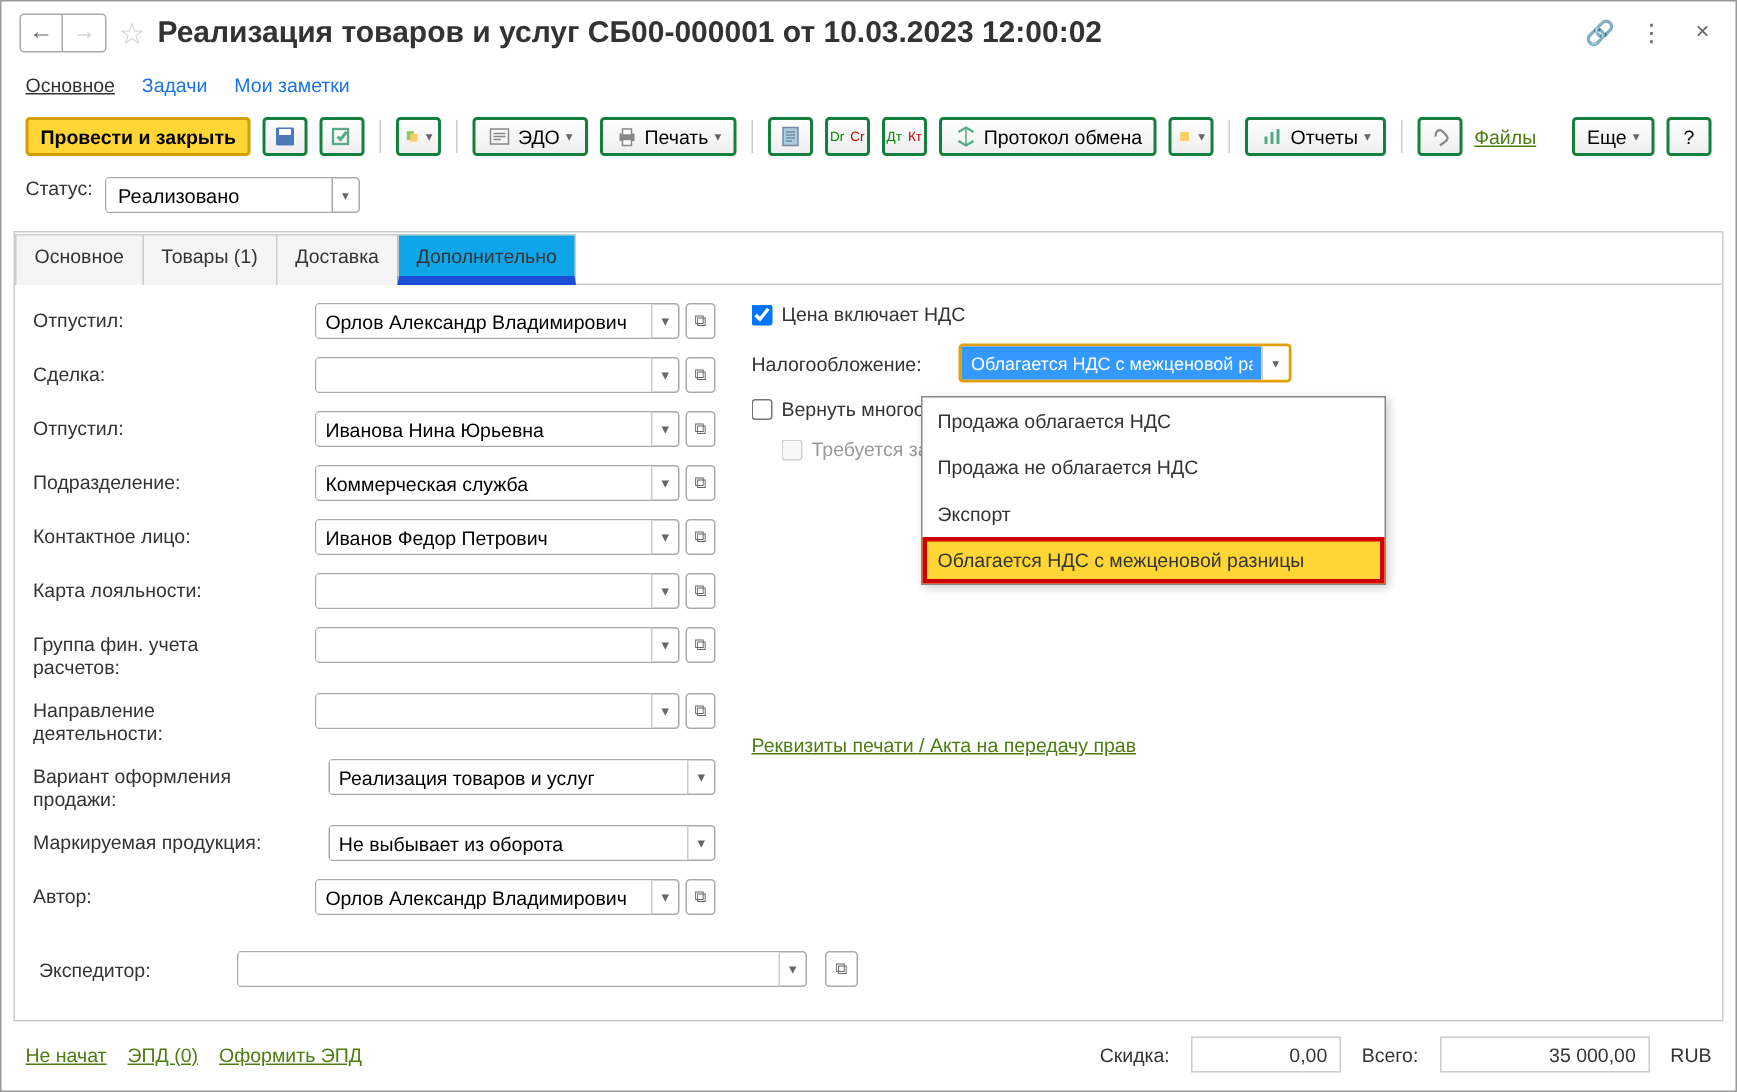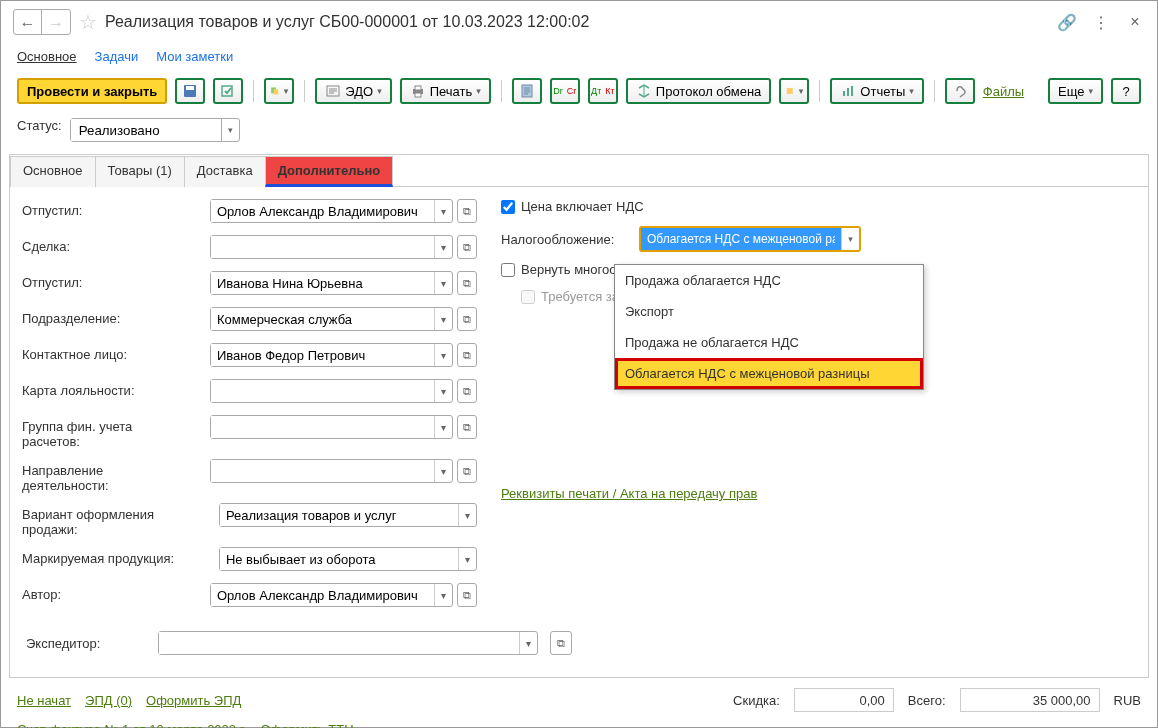--- a/index.html
+++ b/index.html
@@ -3,40 +3,40 @@
 <meta charset="utf-8">
 <style>
 * { box-sizing: border-box; margin: 0; padding: 0; }
 body { font-family: Arial, sans-serif; font-size: 13px; color: #333; background: #fff; }
 .window { width: 1158px; height: 728px; border: 1px solid #999; display: flex; flex-direction: column; position: relative; }
 .titlebar { display: flex; align-items: center; padding: 8px 12px; gap: 8px; }
 .nav-btns { display: flex; border: 1px solid #aaa; border-radius: 3px; }
 .nav-btn { width: 28px; height: 24px; display: flex; align-items: center; justify-content: center; font-size: 16px; color: #666 ; border-right: 1px solid #aaa; }
 .nav-btn:last-child { border-right: none; }
 .star-icon { font-size: 20px; color: #ccc; }
-.title-text { font-size: 16px; flex: 1; }
+.title-text { font-size: 20px; flex: 1; font-weight: bold; }
 .win-icon { width: 20px; text-align: center; font-size: 16px; color: #666; cursor: pointer; margin-left: 6px; }
 .topnav { display: flex; gap: 18px; padding: 6px 16px 8px; }
 .topnav a { color: #1a73e8; text-decoration: none; font-size: 13px; }
 .topnav .active { color: #333; text-decoration: underline; }
 .toolbar { display: flex; gap: 8px; padding: 6px 16px; align-items: center; flex-wrap: wrap; }
 .btn { border: 2px solid #15803d; background: linear-gradient(#fff,#eee); padding: 4px 8px; border-radius: 3px; height: 26px; display: inline-flex; align-items: center; gap: 4px; cursor: pointer; font-size: 13px; }
 .btn-primary { background: #ffd633; border-color: #d4a000; font-weight: bold; }
 .btn-icon { width: 30px; justify-content: center; padding: 4px; }
 .btn .caret { font-size: 9px; color: #666; }
 .sep { width: 1px; height: 22px; background: #ccc; margin: 0 2px; }
 .link { color: #4d7c0f; text-decoration: underline; cursor: pointer; }
 .status-row { display: flex; gap: 8px; padding: 8px 16px; }
 .select-wrap { display: flex; border: 1px solid #aaa; border-radius: 3px; }
 .select-wrap input { border: none; padding: 4px 8px; width: 150px; height: 22px; outline: none; }
 .select-wrap .dd { width: 18px; display: flex; align-items: center; justify-content: center; border-left: 1px solid #aaa; font-size: 9px; color: #666; cursor: pointer; }
 .content { border: 1px solid #ccc; margin: 4px 8px; flex: 1; padding-bottom: 10px; }
 .tabs { display: flex; }
 .tab { border: 1px solid #ccc; border-bottom: none; padding: 6px 12px; background: #f5f5f5; cursor: pointer; position: relative; top: 1px; margin-right: -1px; }
-.tab.active { background: #ef4444; border-bottom: 3px solid #1d4ed8; font-weight: bold; }
+.tab.active { background: #0ea5e9; border-bottom: 6px solid #1d4ed8; }
 .form-area { display: flex; gap: 24px; padding: 12px; border-top: 1px solid #ccc; }
 .col-left { width: 455px; }
 .col-right { flex: 1; }
 .form-row { display: flex; align-items: flex-start; margin-bottom: 10px; min-height: 26px; }
 .form-row .lbl { width: 160px; padding-top: 4px; }
 .field-wrap { display: flex; border: 1px solid #aaa; border-radius: 3px; width: 270px; height: 24px; margin-left: 44px; }
 .field-wrap.wide { width: 380px; }
 .field-wrap input { border: none; padding: 2px 6px; flex: 1; outline: none; font-size: 13px; }
 .field-wrap .fbtn { width: 18px; display: flex; align-items: center; justify-content: center; border-left: 1px solid #ccc; font-size: 10px; color: #666; cursor: pointer; }
 .ext-btn { width: 22px; height: 24px; border: 1px solid #aaa; border-radius: 3px; margin-left: 4px; display: flex; align-items: center; justify-content: center; font-size: 11px; color: #666; cursor: pointer; }
@@ -327,17 +327,17 @@
     <span>RUB</span>
   </div>
 
   <div class="footer-links">
     <a class="link">Счет-фактура № 1 от 10 марта 2023 г.</a>
     <a class="link">Оформить ТТН</a>
   </div>
 
   <div class="dropdown">
     <div class="dd-item">Продажа облагается НДС</div>
+    <div class="dd-item">Продажа не облагается НДС</div>
     <div class="dd-item">Экспорт</div>
-    <div class="dd-item">Продажа не облагается НДС</div>
     <div class="dd-item highlight">Облагается НДС с межценовой разницы</div>
   </div>
 </div>
 
 </body></html>

